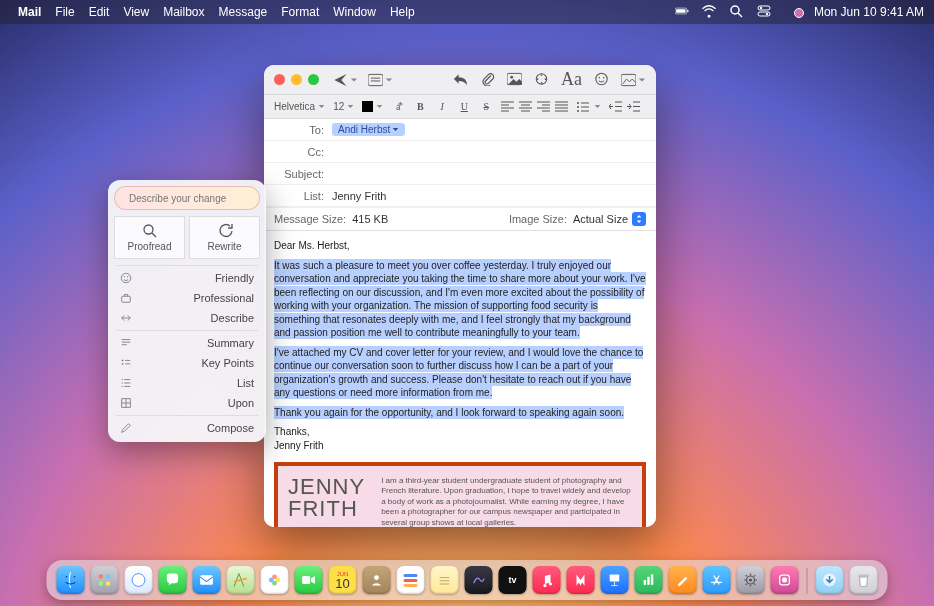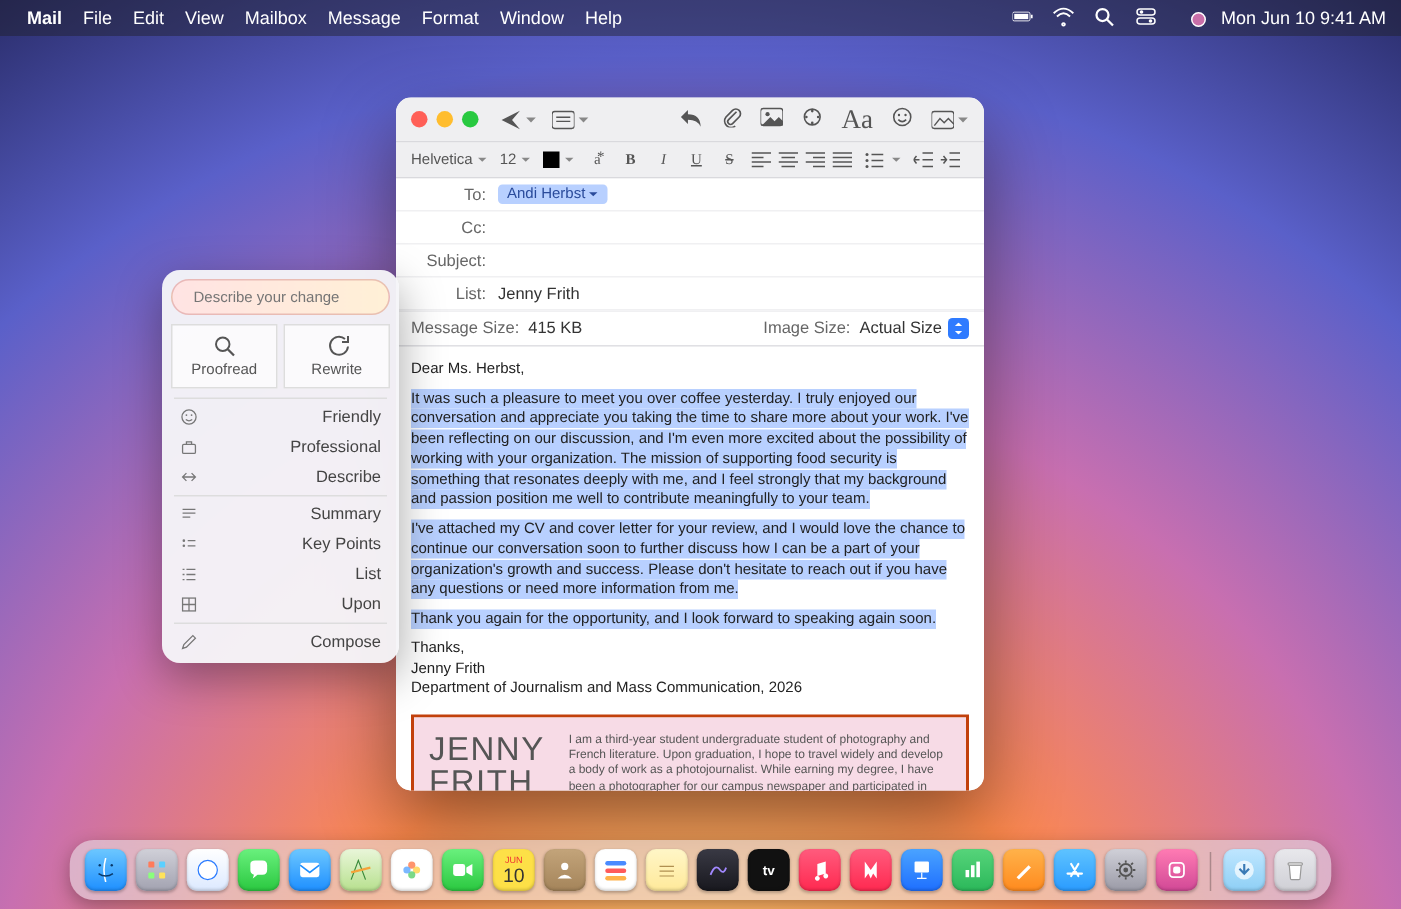--- a/index.html
+++ b/index.html
@@ -74,21 +74,21 @@
 .mrow .dd .ddbtn { width:14px;height:14px; background:#2f7bff; border-radius:3px; display:flex;align-items:center;justify-content:center;}
 .mrow .dd .ddbtn svg{width:8px;height:8px;fill:#fff;}
 
 .body-area { flex:1; overflow:auto; background:#fff; padding: 8px 10px; font-size:10px; line-height:1.35; color:#222;}
 .body-area .greet{ margin-bottom:6px;}
 .body-area .sel-block { background:#b8d0ff; padding:1px 0; }
 .body-area p { margin-bottom:6px; }
 .sign { margin: 6px 0 10px 0;}
 
 .resume {
-  background:#fff; border:2px solid #c2410c;
+  background:#fff; border:4px solid #c2410c;
 }
 .resume-top { display:flex; padding:10px; gap:16px; background:#f7dbe6;}
 .resume-name { font-size:22px; font-weight:300; letter-spacing:1px; line-height:1; color:#555;}
 .resume-name .ln{display:block;}
 .resume-blurb { font-size:8px; color:#555; flex:1; line-height:1.3;}
 
 
 .ai-panel {
   position:absolute; left:108px; top:180px; width:158px;
   background:rgba(245,245,248,0.96); border-radius:12px;
@@ -403,21 +403,20 @@
   </div>
 
   <div class="body-area">
     <p class="greet">Dear Ms. Herbst,</p>
     <p><span class="sel-block">It was such a pleasure to meet you over coffee yesterday. I truly enjoyed our conversation and appreciate you taking the time to share more about your work. I've been reflecting on our discussion, and I'm even more excited about the possibility of working with your organization. The mission of supporting food security is something that resonates deeply with me, and I feel strongly that my background and passion position me well to contribute meaningfully to your team.</span></p>
     <p><span class="sel-block">I've attached my CV and cover letter for your review, and I would love the chance to continue our conversation soon to further discuss how I can be a part of your organization's growth and success. Please don't hesitate to reach out if you have any questions or need more information from me.</span></p>
     <p><span class="sel-block">Thank you again for the opportunity, and I look forward to speaking again soon.</span></p>
     <div class="sign">
       <div>Thanks,</div>
       <div>Jenny Frith</div>
-      <div>Department of Journalism and Mass Communication, 2026</div>
     </div>
     <div class="resume">
       <div class="resume-top">
         <div class="resume-name">
           <span class="ln">JENNY</span>
           <span class="ln">FRITH</span>
         </div>
         <div class="resume-blurb">I am a third-year student undergraduate student of photography and French literature. Upon graduation, I hope to travel widely and develop a body of work as a photojournalist. While earning my degree, I have been a photographer for our campus newspaper and participated in several group shows at local galleries.</div>
       </div>
 

